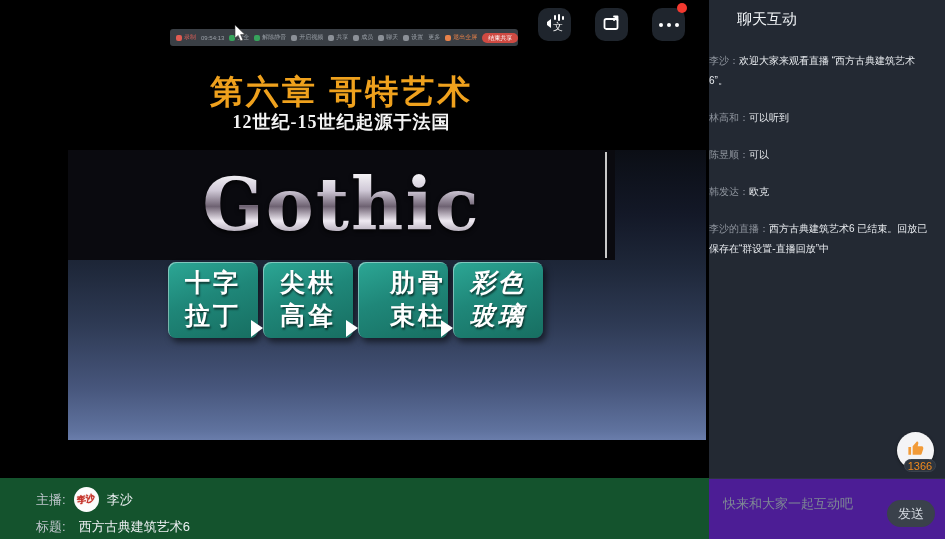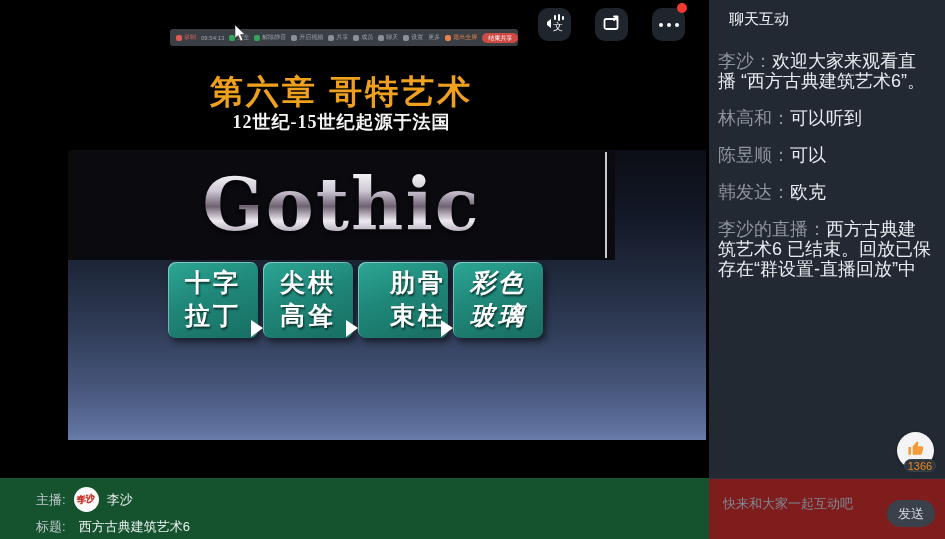--- a/index.html
+++ b/index.html
@@ -76,35 +76,35 @@
   .bc-value { color:#edf0f3; }
   .seal-avatar { width:25px; height:25px; border-radius:50%; background:#fdfdfd;
     display:flex; align-items:center; justify-content:center; overflow:hidden; }
   .seal-avatar span { color:#c5342b; font-size:9px; font-weight:700; line-height:9px;
     font-family:"Liberation Serif",serif; width:18px; text-align:center;
     text-shadow:0 0 1px #c5342b; transform:rotate(-8deg); }
 
   
   .chat-panel { position:absolute; left:709px; top:0; width:236px; height:478px;
     background:#232933; }
-  .chat-header { padding:10px 16px 0 20px; color:#f0f3f6; font-size:15px; }
-  .chat-msgs { padding:22px 14px 0 9px; font-size:18px; line-height:20px; }
+  .chat-header { padding:10px 16px 0 28px; color:#f0f3f6; font-size:15px; }
+  .chat-msgs { padding:22px 14px 0 0; font-size:10px; line-height:20px; }
   .chat-msg { margin-bottom:17px; word-break:break-all; }
   .msg-name { color:#8f959e; }
   .msg-content { color:#e9ecf0; }
   .like-button { position:absolute; right:11px; bottom:9px; width:37px; height:37px;
     border-radius:50%; background:#f4f4f6; display:flex; align-items:center;
     justify-content:center; box-shadow:0 1px 3px rgba(0,0,0,.5); }
   .like-badge { position:absolute; right:9px; bottom:6px; min-width:32px; height:13px;
     background:#2e353e; border-radius:7px; color:#f0891d; font-size:11px;
     display:flex; align-items:center; justify-content:center; border:1px solid #3a424c; }
 
   
   .chat-input-bar { position:absolute; left:709px; top:478px; width:236px; height:61px;
-    background:#7f1d1d; border-top:1px solid #2d3440; }
+    background:#4c1d95; border-top:1px solid #2d3440; }
   .chat-input { position:absolute; left:14px; top:10px; width:150px; height:28px;
     background:transparent; border:none; outline:none; color:#e9ecf0; font-size:13px;
     font-family:"Liberation Sans",sans-serif; }
   .chat-input::placeholder { color:#7e8894; }
   .send-btn { position:absolute; right:10px; top:21px; width:48px; height:27px;
     background:#3a414b; border-radius:14px; color:#d3d8df; font-size:13px;
     display:flex; align-items:center; justify-content:center; }
 </style>
 </head>
 <body>

